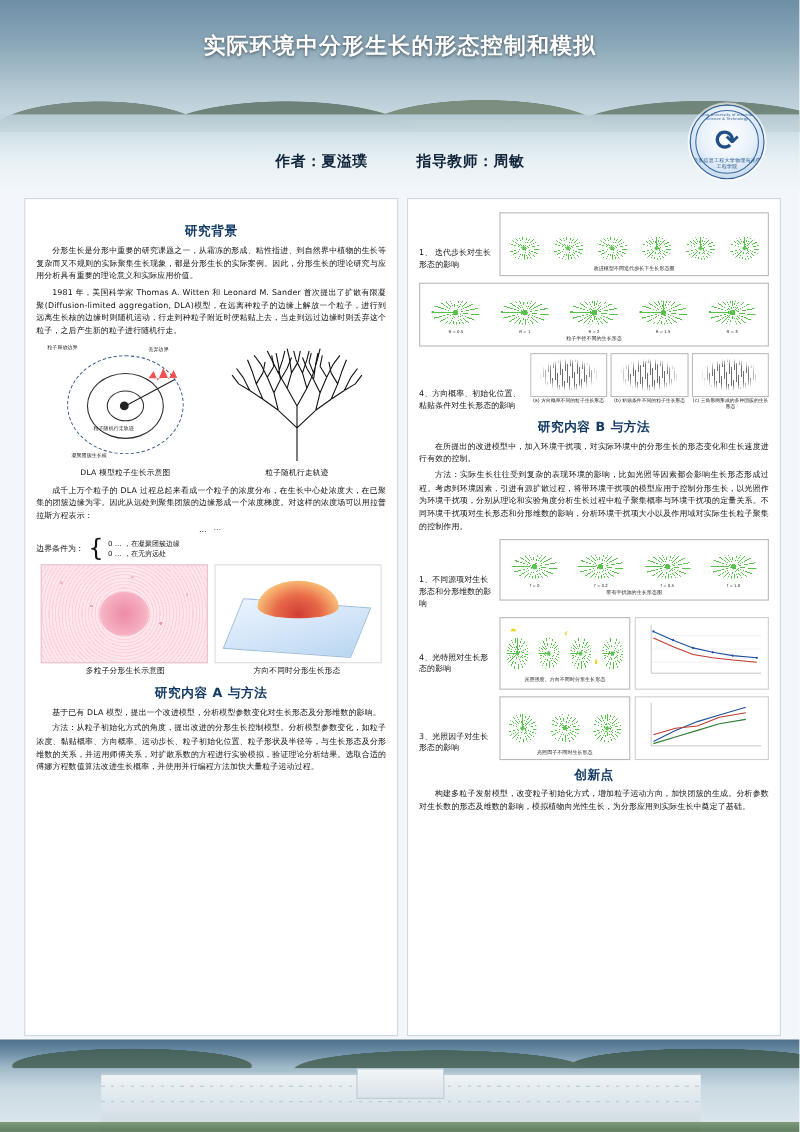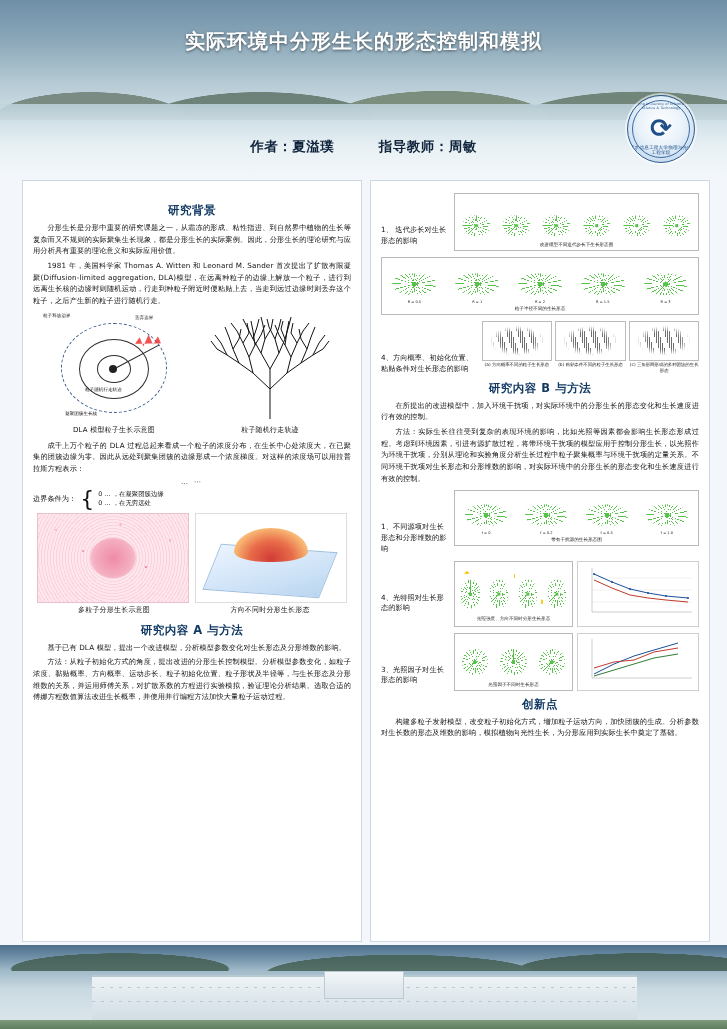--- a/index.html
+++ b/index.html
@@ -414,21 +414,21 @@
         <div class="threecap">
           <div>(a) 方向概率不同的粒子生长形态</div>
           <div>(b) 粘贴条件不同的粒子生长形态</div>
           <div>(c) 三角形网形成的多种团簇的生长形态</div>
         </div>
       </div>
     </div>
 
     <h2 class="sec" style="margin-top:6px;">研究内容 B 与方法</h2>
     <p class="body">在所提出的改进模型中，加入环境干扰项，对实际环境中的分形生长的形态变化和生长速度进行有效的控制。</p>
-    <p class="body">方法：实际生长往往受到复杂的表现环境的影响，比如光照等因素都会影响生长形态形成过程。考虑到环境因素，引进有源扩散过程，将带环境干扰项的模型应用于控制分形生长，以光照作为环境干扰项，分别从理论和实验角度分析生长过程中粒子聚集概率与环境干扰项的定量关系。不同环境干扰项对生长形态和分形维数的影响，对实际环境中的分形生长的形态变化和生长速度进行有效的控制。</p>
+    <p class="body">方法：实际生长往往受到复杂的表现环境的影响，比如光照等因素都会影响生长形态形成过程。考虑到环境因素，引进有源扩散过程，将带环境干扰项的模型应用于控制分形生长，以光照作为环境干扰项，分别从理论和实验角度分析生长过程中粒子聚集概率与环境干扰项的定量关系。不同环境干扰项对生长形态和分形维数的影响，分析环境干扰项大小以及作用域对实际生长粒子聚集的控制作用。</p>
 
     <div class="numrow">
       <div class="numlabel">1、不同源项对生长形态和分形维数的影响</div>
       <div class="panelbox" style="height:54px;">
         <div class="gridfig" style="height:42px;">
           <div class="cell">
               <div class="gblob"></div>
               <div class="cap">f = 0</div>
             </div>
           <div class="cell">

